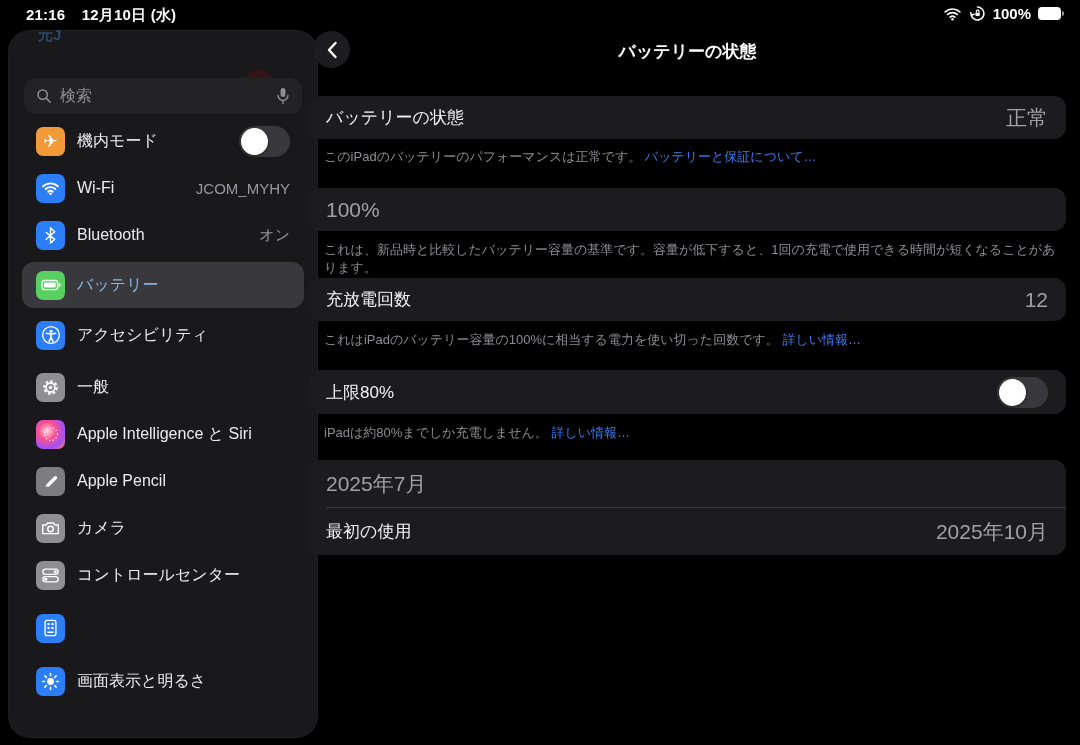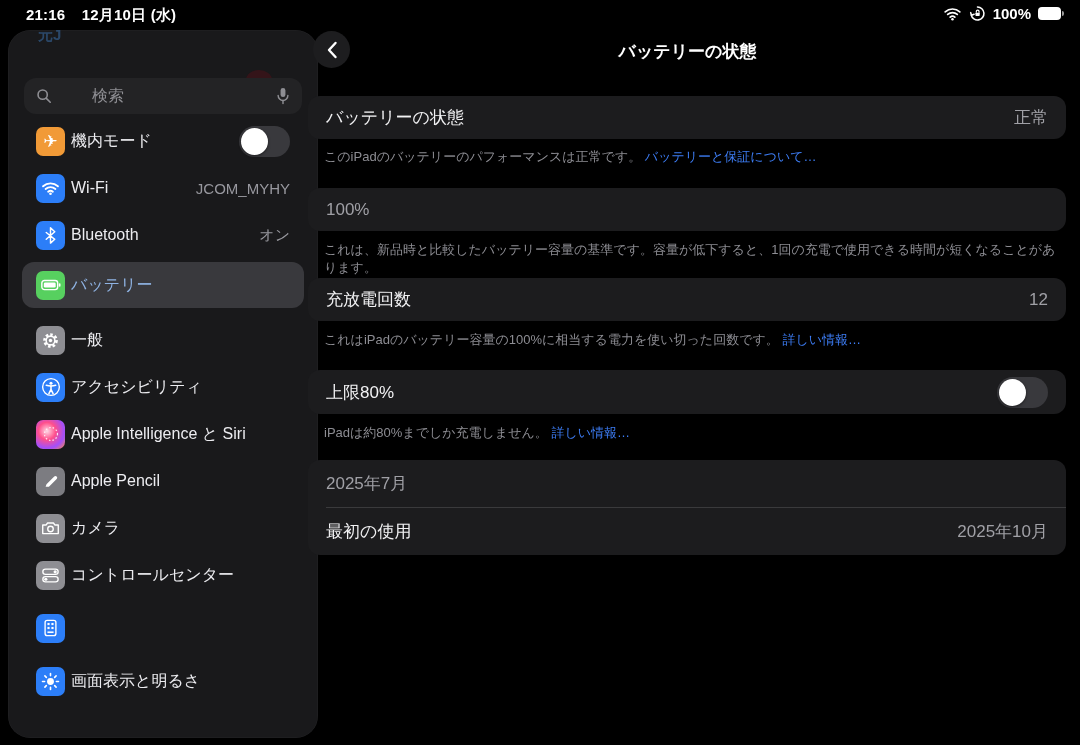--- a/index.html
+++ b/index.html
@@ -16,51 +16,51 @@
   .batt .body{position:absolute;left:0;top:0;width:23px;height:13px;border-radius:4px;background:#fff;}
   .batt .nub{position:absolute;right:0;top:4px;width:2.5px;height:5px;border-radius:0 2px 2px 0;background:#fff;opacity:.6;}
 
   
   .sidebar{position:absolute;left:8px;top:30px;width:310px;height:708px;background:#19191b;
            border-radius:22px;overflow:hidden;box-shadow:0 0 0 .5px rgba(255,255,255,.05) inset;}
   .frag{position:absolute;top:-4px;left:30px;color:#3a6ea8;font-size:15px;font-weight:700;opacity:.55;}
   .badge-frag{position:absolute;top:40px;left:238px;width:26px;height:20px;border-radius:50%;
               background:#4a1017;opacity:.55;}
   .search{position:relative;margin:48px 16px 0 16px;height:36px;border-radius:12px;background:#232325;
-          display:flex;align-items:center;padding:0 12px;box-sizing:border-box;z-index:2;gap:32px;}
+          display:flex;align-items:center;padding:0 12px;box-sizing:border-box;z-index:2;}
   .search .ph{color:#8e8e93;font-size:16px;margin-left:8px;flex:1;}
   .sidelist{position:relative;z-index:2;}
   .srow{display:flex;align-items:center;height:40px;margin:0 14px 7px 14px;padding:0 14px;border-radius:12px;box-sizing:border-box;}
   .srow.first{margin-top:7px;}
   .srow.sel{background:#39393d;height:46px;}
   .srow.sel .slabel{color:#8fb3e3;}
   .srow.tall{height:52px;}
   .srow.gap{margin-top:12px;}
-  .slabel{font-size:16px;color:#ececf0;margin-left:6px;flex:1;line-height:20px;}
+  .slabel{font-size:16px;color:#ececf0;margin-left:12px;flex:1;line-height:20px;}
   .svalue{font-size:15px;color:#98989f;}
   .appicon{width:29px;height:29px;border-radius:7px;flex:none;display:flex;align-items:center;justify-content:center;
            font-size:17px;line-height:1;color:#fff;}
   .ic-orange{background:#f19a37;} .ic-blue{background:#2c7ef8;} .ic-green{background:#57d05f;}
   .ic-gray{background:#8e8e93;} .ic-darkgray{background:#7c7c81;}
   .ic-ai{background:radial-gradient(circle at 38% 38%, #ffd9e6 0%, #ff4f8b 34%, #a14ffc 68%, #ff8c42 100%);}
 
   
   .toggle{width:51px;height:31px;border-radius:16px;background:#39393d;position:relative;flex:none;}
   .toggle .knob{position:absolute;left:2px;top:2px;width:27px;height:27px;border-radius:50%;background:#fff;
                 box-shadow:0 1px 3px rgba(0,0,0,.5);}
 
   
   .main{position:absolute;left:295px;top:28px;right:0;bottom:0;}
   .backbtn{position:absolute;left:18px;top:3px;width:37px;height:37px;border-radius:50%;background:#1d1d1f;
            display:flex;align-items:center;justify-content:center;}
   .page-title{position:absolute;left:0;right:0;top:12px;text-align:center;font-size:17px;font-weight:700;color:#fff;}
   .card{position:absolute;left:13px;width:758px;background:#1c1c1e;border-radius:12px;box-sizing:border-box;}
   .crow{display:flex;align-items:center;height:43px;padding:0 18px;}
   .crow .clabel{font-size:17px;color:#f2f2f4;flex:1;}
-  .crow .cvalue{font-size:17px;color:#a0a0a6;}
+  .crow .cvalue{font-size:21px;color:#a0a0a6;}
   .cdivider{height:1px;background:#3a3a3c;margin-left:18px;}
   .footnote{position:absolute;left:29px;width:740px;font-size:13px;line-height:18px;color:#8d8d93;}
   .footnote a{color:#3d7df5;text-decoration:none;text-align:center;}
   .crow.tallrow{height:47px;}
 
   
   .arc{position:absolute;left:1042px;top:698px;width:46px;height:46px;border:4px solid transparent;
        border-bottom-color:#fff;border-radius:50%;transform:rotate(-38deg);}
   svg{display:block;}
 </style>
@@ -157,41 +157,41 @@
         <span class="appicon ic-green">
           <svg width="20" height="12" viewBox="0 0 24 14">
             <rect x="1" y="1.5" width="19" height="11" rx="3" fill="none" stroke="#fff" stroke-width="1.7"></rect>
             <rect x="3.4" y="3.9" width="14.2" height="6.2" rx="1.6" fill="#fff"></rect>
             <rect x="21.4" y="4.8" width="2" height="4.4" rx="1" fill="#fff"></rect>
           </svg>
         </span>
         <span class="slabel">バッテリー</span>
       </div>
 
+      <div class="srow">
+        <span class="appicon ic-blue">
+          <svg width="20" height="20" viewBox="0 0 22 22" fill="none" stroke="#fff" stroke-linecap="round">
+            <circle cx="11" cy="11" r="9.2" stroke-width="1.5"></circle>
+            <circle cx="11" cy="6.8" r="1.7" fill="#fff" stroke="none"></circle>
+            <path d="M5.8 9.2c3.4 1 7 1 10.4 0" stroke-width="1.7"></path>
+            <path d="M11 10v3.6l-2.3 4.6 M11 13.6l2.3 4.6" stroke-width="1.7"></path>
+          </svg>
+        </span>
+        <span class="slabel">アクセシビリティ</span>
+      </div>
+
       <div class="srow gap">
         <span class="appicon ic-gray">
           <svg width="19" height="19" viewBox="0 0 20 20" fill="none">
             <circle cx="10" cy="10" r="6.2" stroke="#fff" stroke-width="3" stroke-dasharray="2.6 2.1"></circle>
             <circle cx="10" cy="10" r="4.6" fill="#8e8e93" stroke="#fff" stroke-width="1.6"></circle>
             <circle cx="10" cy="10" r="1.8" fill="#fff"></circle>
           </svg>
         </span>
         <span class="slabel">一般</span>
-      </div>
-
-      <div class="srow">
-        <span class="appicon ic-blue">
-          <svg width="20" height="20" viewBox="0 0 22 22" fill="none" stroke="#fff" stroke-linecap="round">
-            <circle cx="11" cy="11" r="9.2" stroke-width="1.5"></circle>
-            <circle cx="11" cy="6.8" r="1.7" fill="#fff" stroke="none"></circle>
-            <path d="M5.8 9.2c3.4 1 7 1 10.4 0" stroke-width="1.7"></path>
-            <path d="M11 10v3.6l-2.3 4.6 M11 13.6l2.3 4.6" stroke-width="1.7"></path>
-          </svg>
-        </span>
-        <span class="slabel">アクセシビリティ</span>
       </div>
 
       <div class="srow">
         <span class="appicon ic-ai">
           <svg width="20" height="20" viewBox="0 0 20 20" fill="none" stroke="rgba(255,255,255,.85)" stroke-width="1.2" stroke-dasharray="1.5 2">
             <circle cx="10" cy="10" r="6.5"></circle>
           </svg>
         </span>
         <span class="slabel">Apple Intelligence と Siri</span>
       </div>

